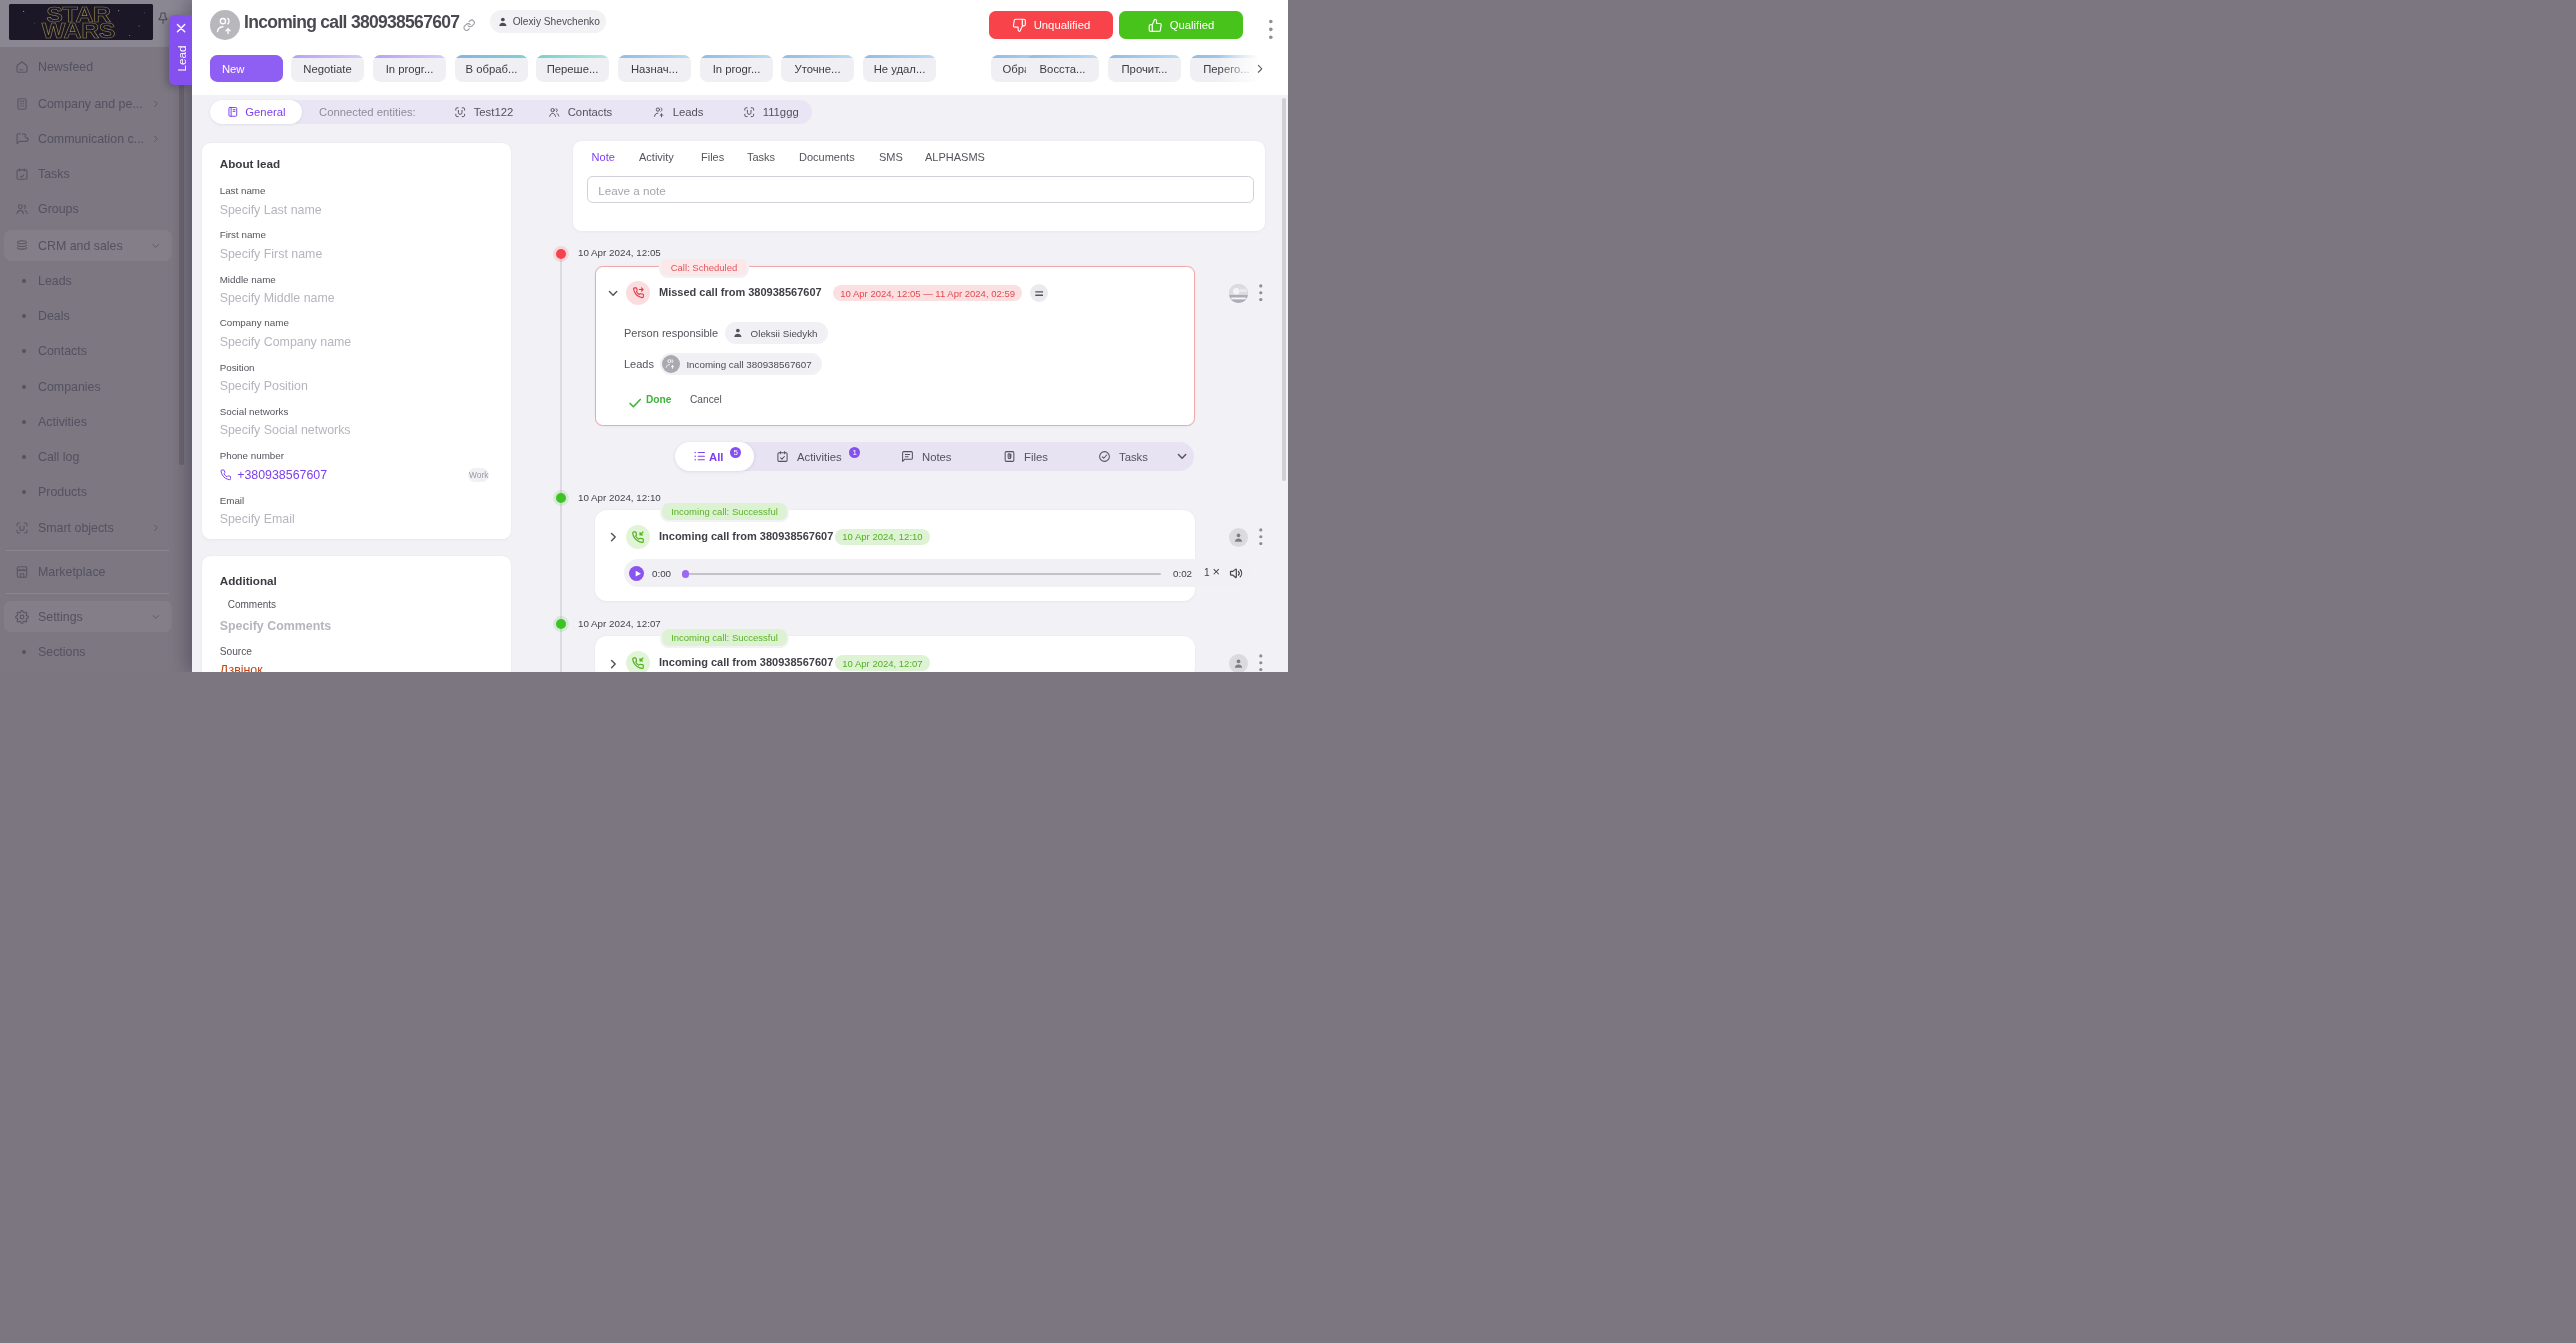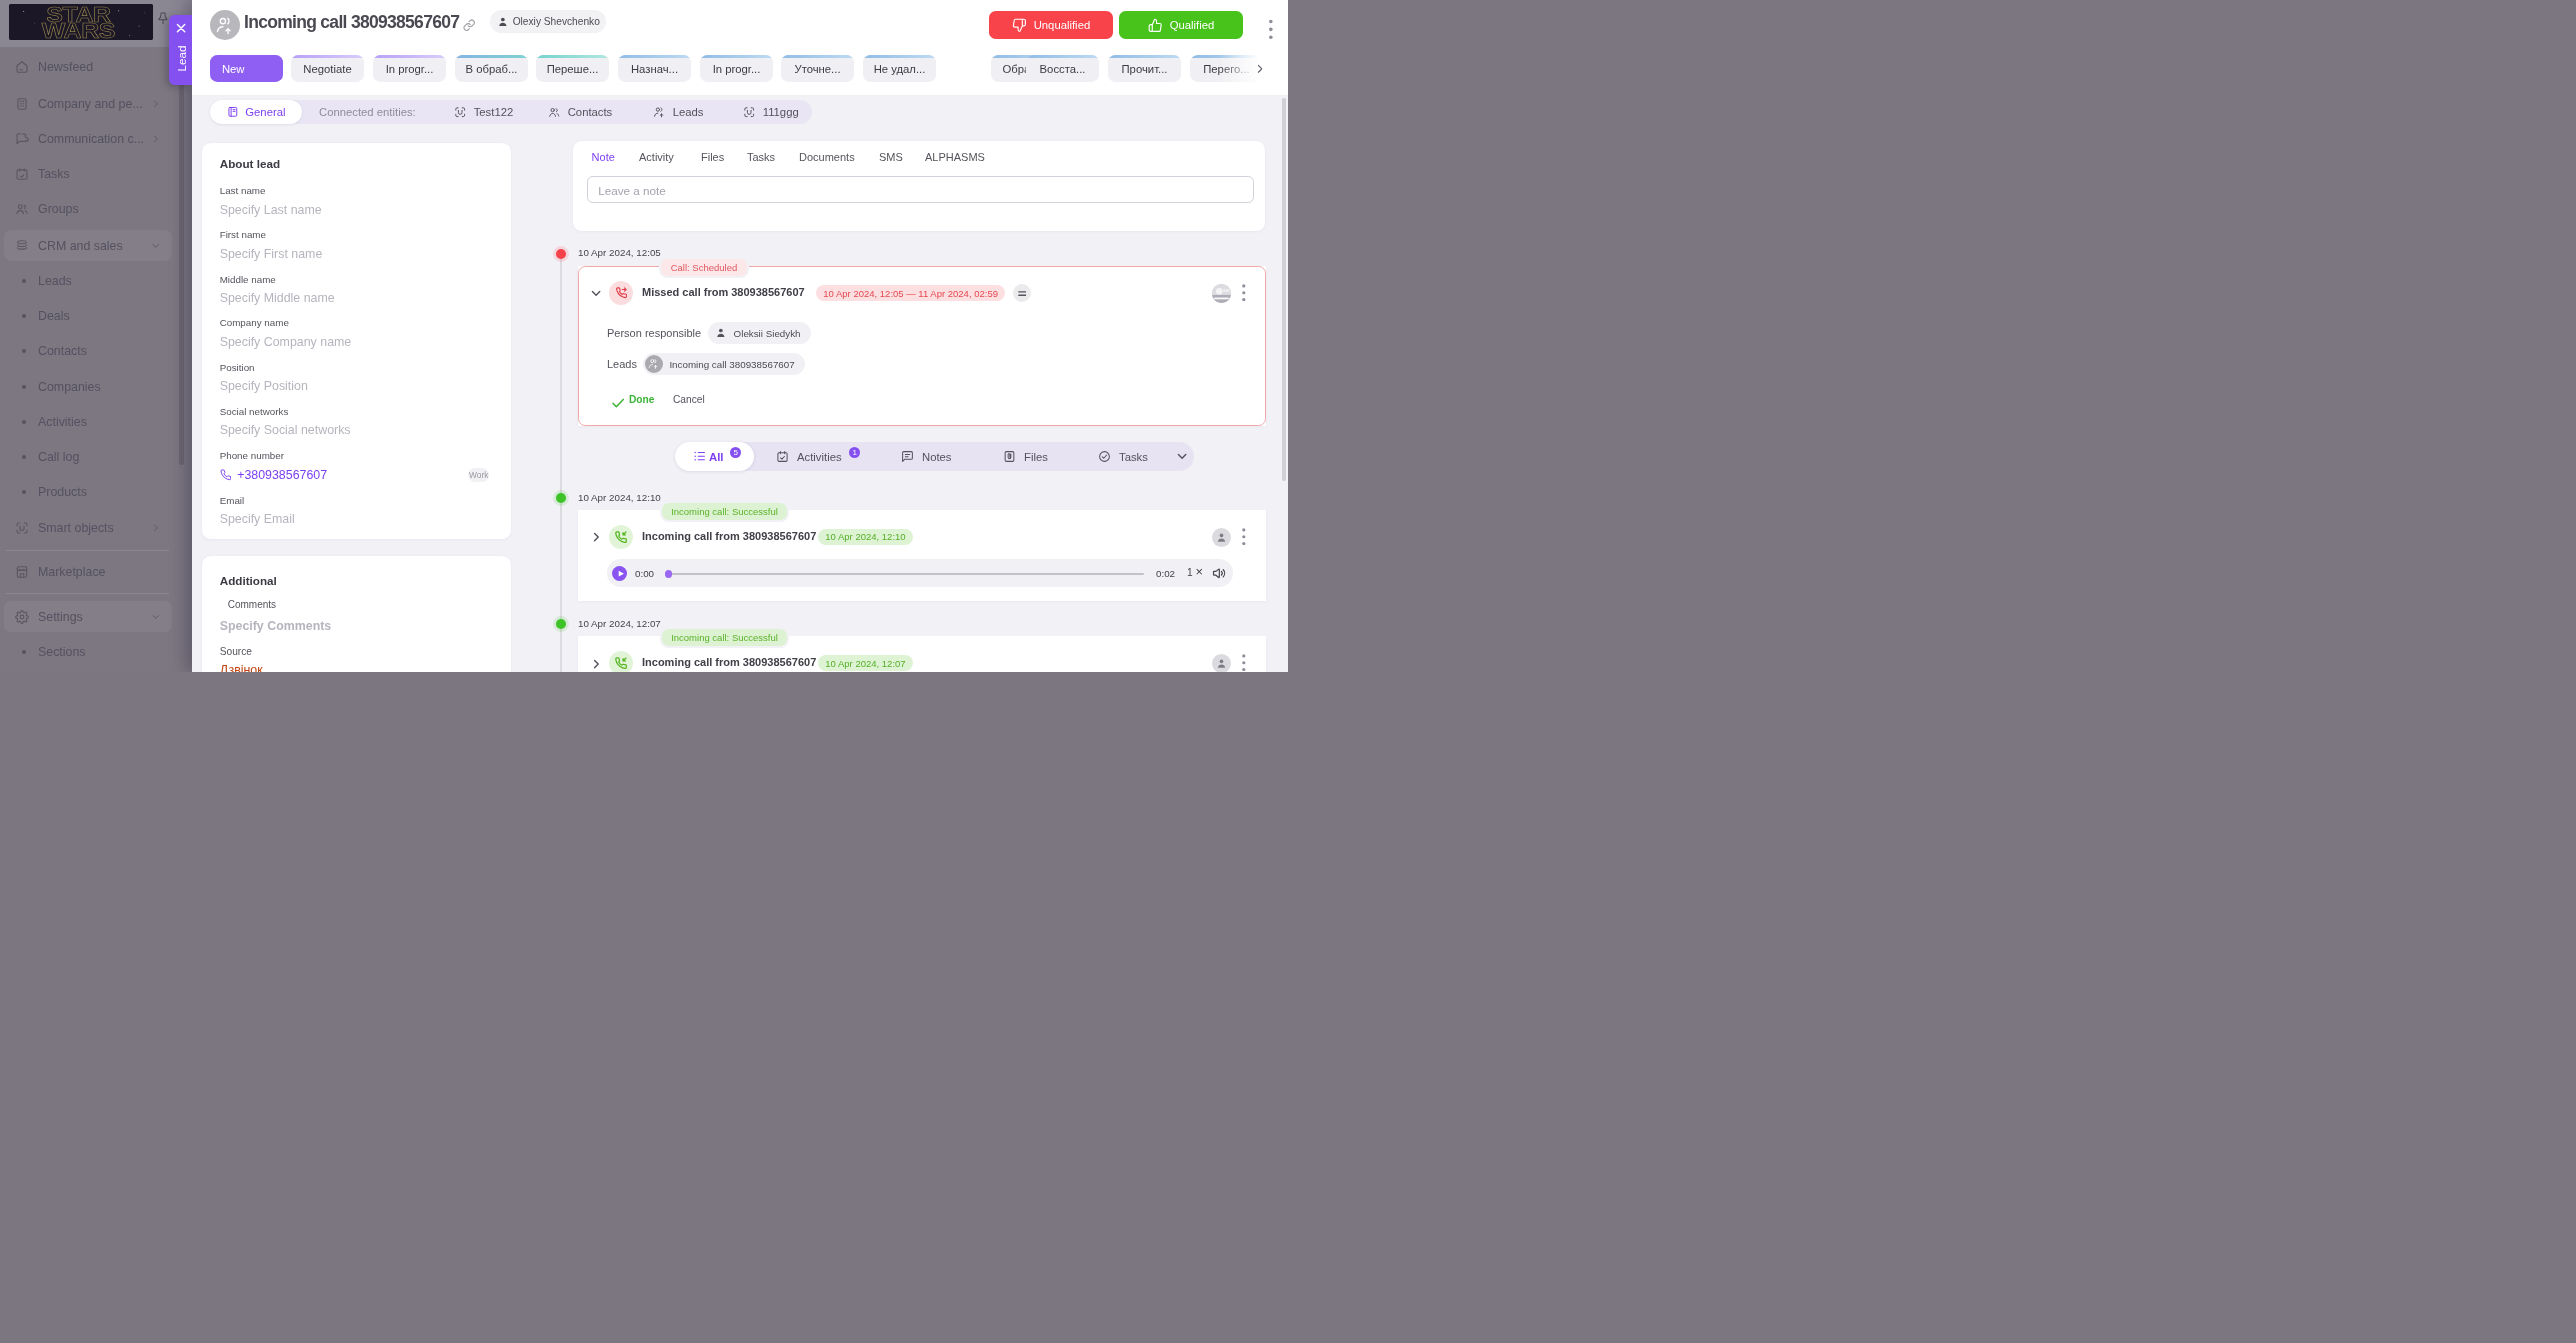--- a/index.html
+++ b/index.html
@@ -70,21 +70,21 @@
 #noteinput { position:absolute; left:14px; top:35px; width:667px; height:27px; border:0.7px solid #d2d1d9; border-radius:5.8px; }
 #noteinput span { position:absolute; left:10.2px; top:7.3px; font-size:11.7px; color:#a5a4ae; }
 
 
 #tline { position:absolute; left:368px; top:258px; width:1.5px; height:414px; background:#dcdbe2; }
 .tdot { position:absolute; left:364px; width:10.2px; height:10.2px; border-radius:50%; }
 .tdot.red { background:#f5424b; box-shadow:0 0 0 2.9px rgba(245,66,75,0.15); }
 .tdot.green { background:#3ec327; box-shadow:0 0 0 2.9px rgba(62,195,39,0.15); }
 .tdate { position:absolute; left:386px; font-size:9.8px; color:#46454e; }
 
-.evcard { position:absolute; left:386px; width:688px; background:#fff; border-radius:0; box-shadow:0 0.7px 2.9px rgba(80,70,120,0.06); }
+.evcard { position:absolute; left:403px; width:600px; background:#fff; border-radius:12px; box-shadow:0 0.7px 2.9px rgba(80,70,120,0.06); }
 #ev1 { top:266px; height:160px; }
 #ev1 .rb { position:absolute; inset:0; border:1.5px solid #efa9a9; border-radius:7.3px; }
 #ev2 { top:510px; height:91px; }
 #ev3 { top:636px; height:44px; }
 .evchip { position:absolute; height:17px; border-radius:8.8px; display:flex; align-items:center; justify-content:center; font-size:9.5px; border:2.2px solid #f2f1f6; white-space:nowrap; box-sizing:content-box; padding:0; }
 .evchip.red { background:#fce8e8; color:#e25560; }
 .evchip.green { background:#dcf2d2; color:#5cb32a; }
 .iccirc { position:absolute; width:24px; height:24px; border-radius:50%; }
 .iccirc.red { background:#fbdddf; }
 .iccirc.green { background:#e2f4d8; }

